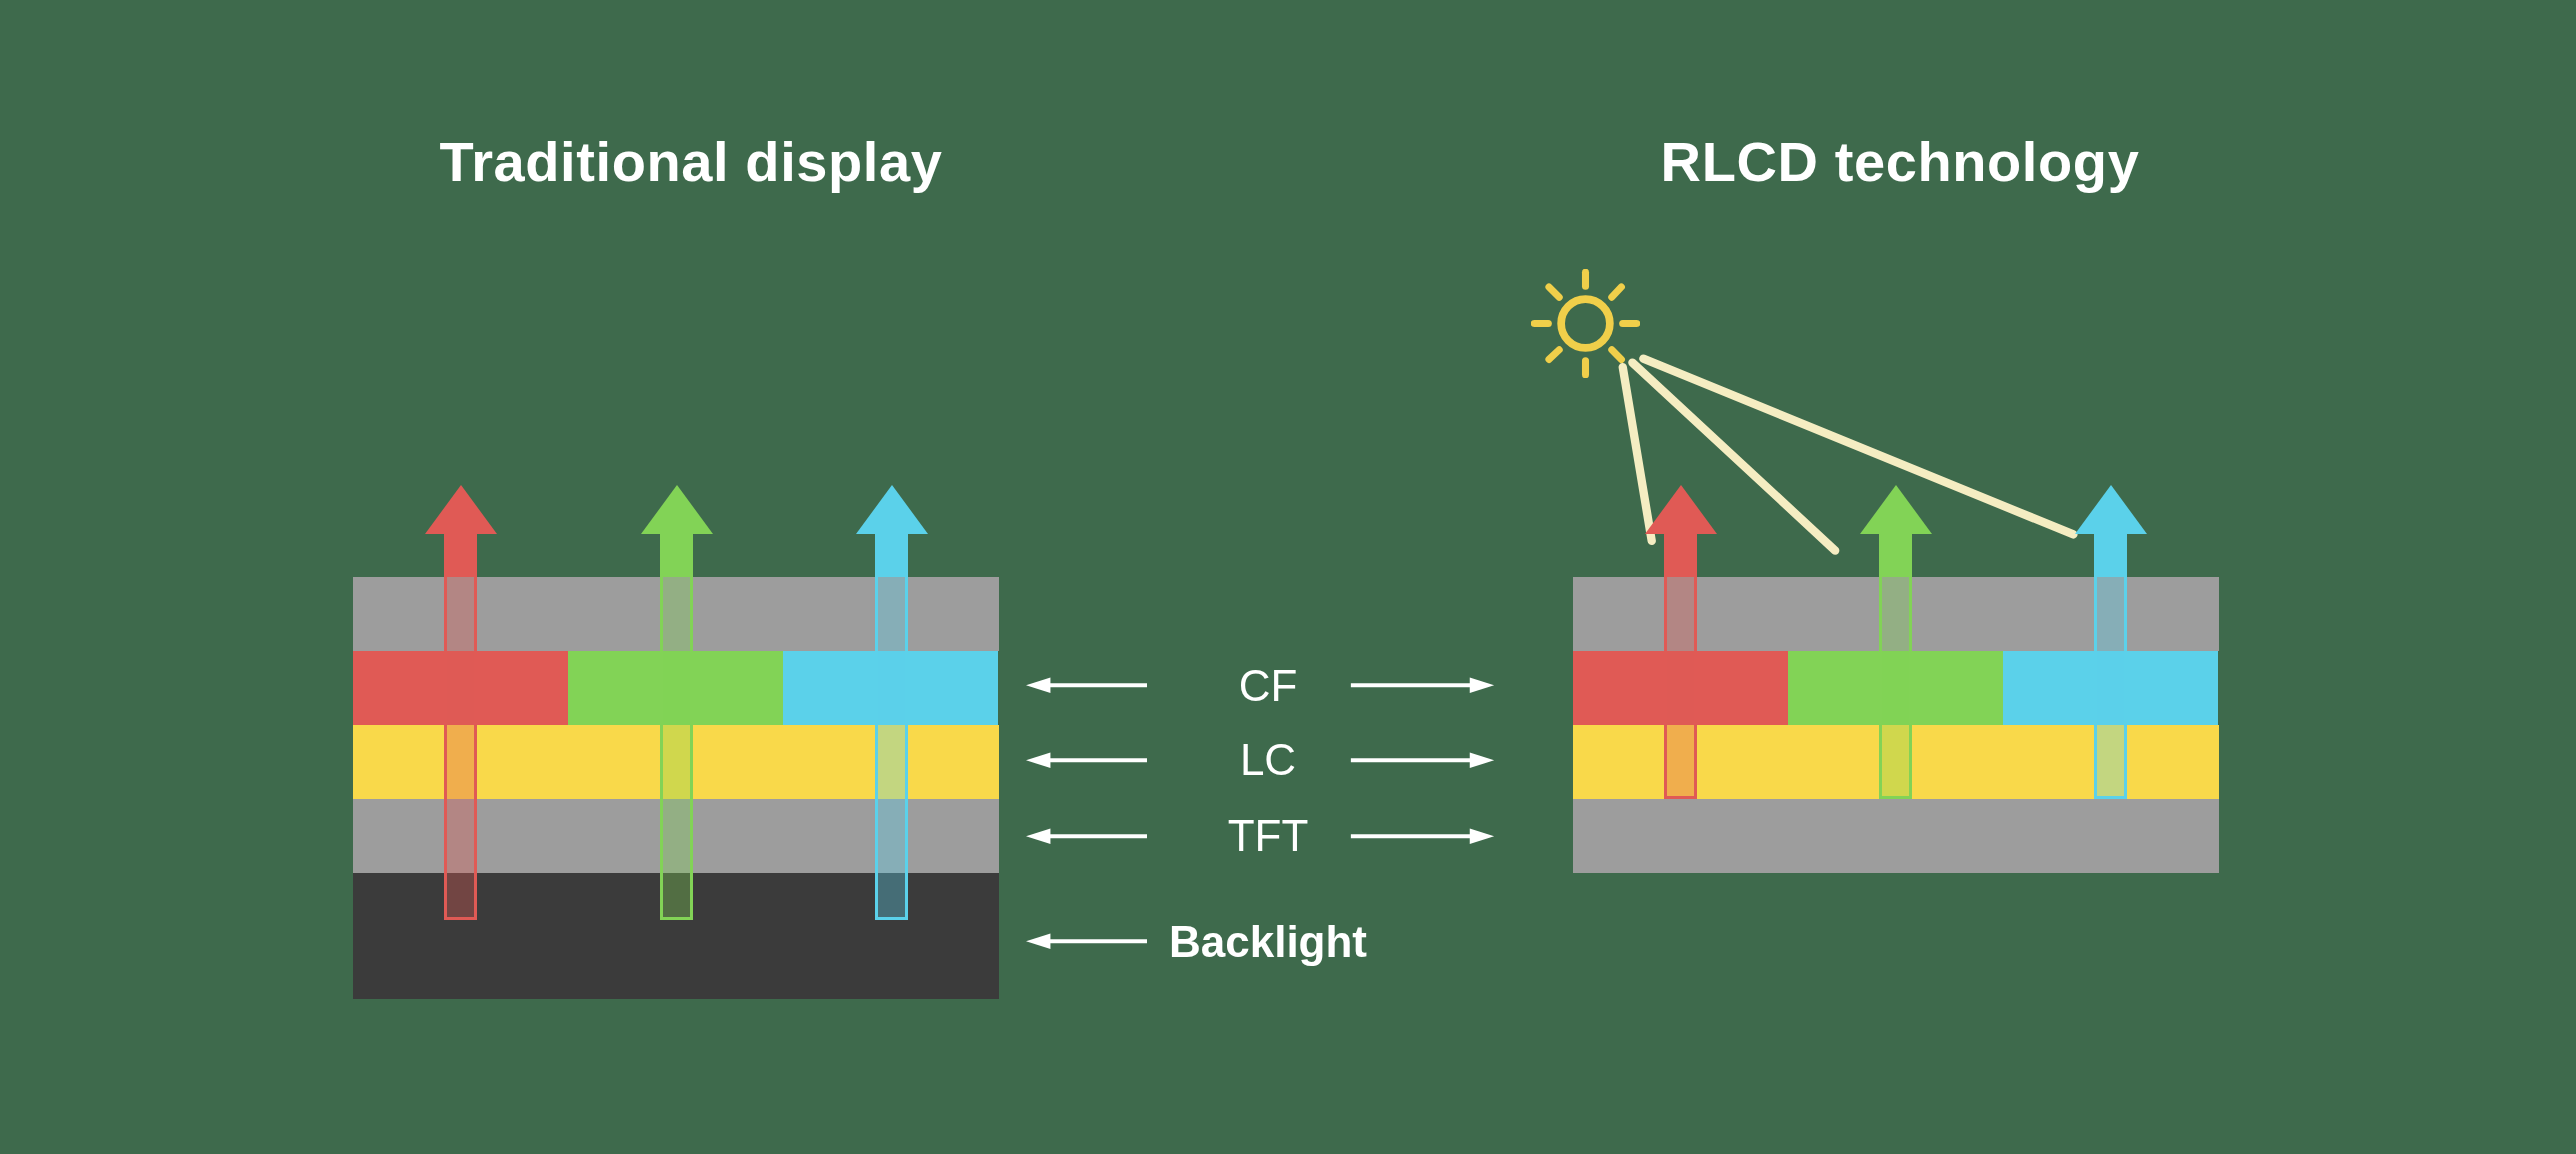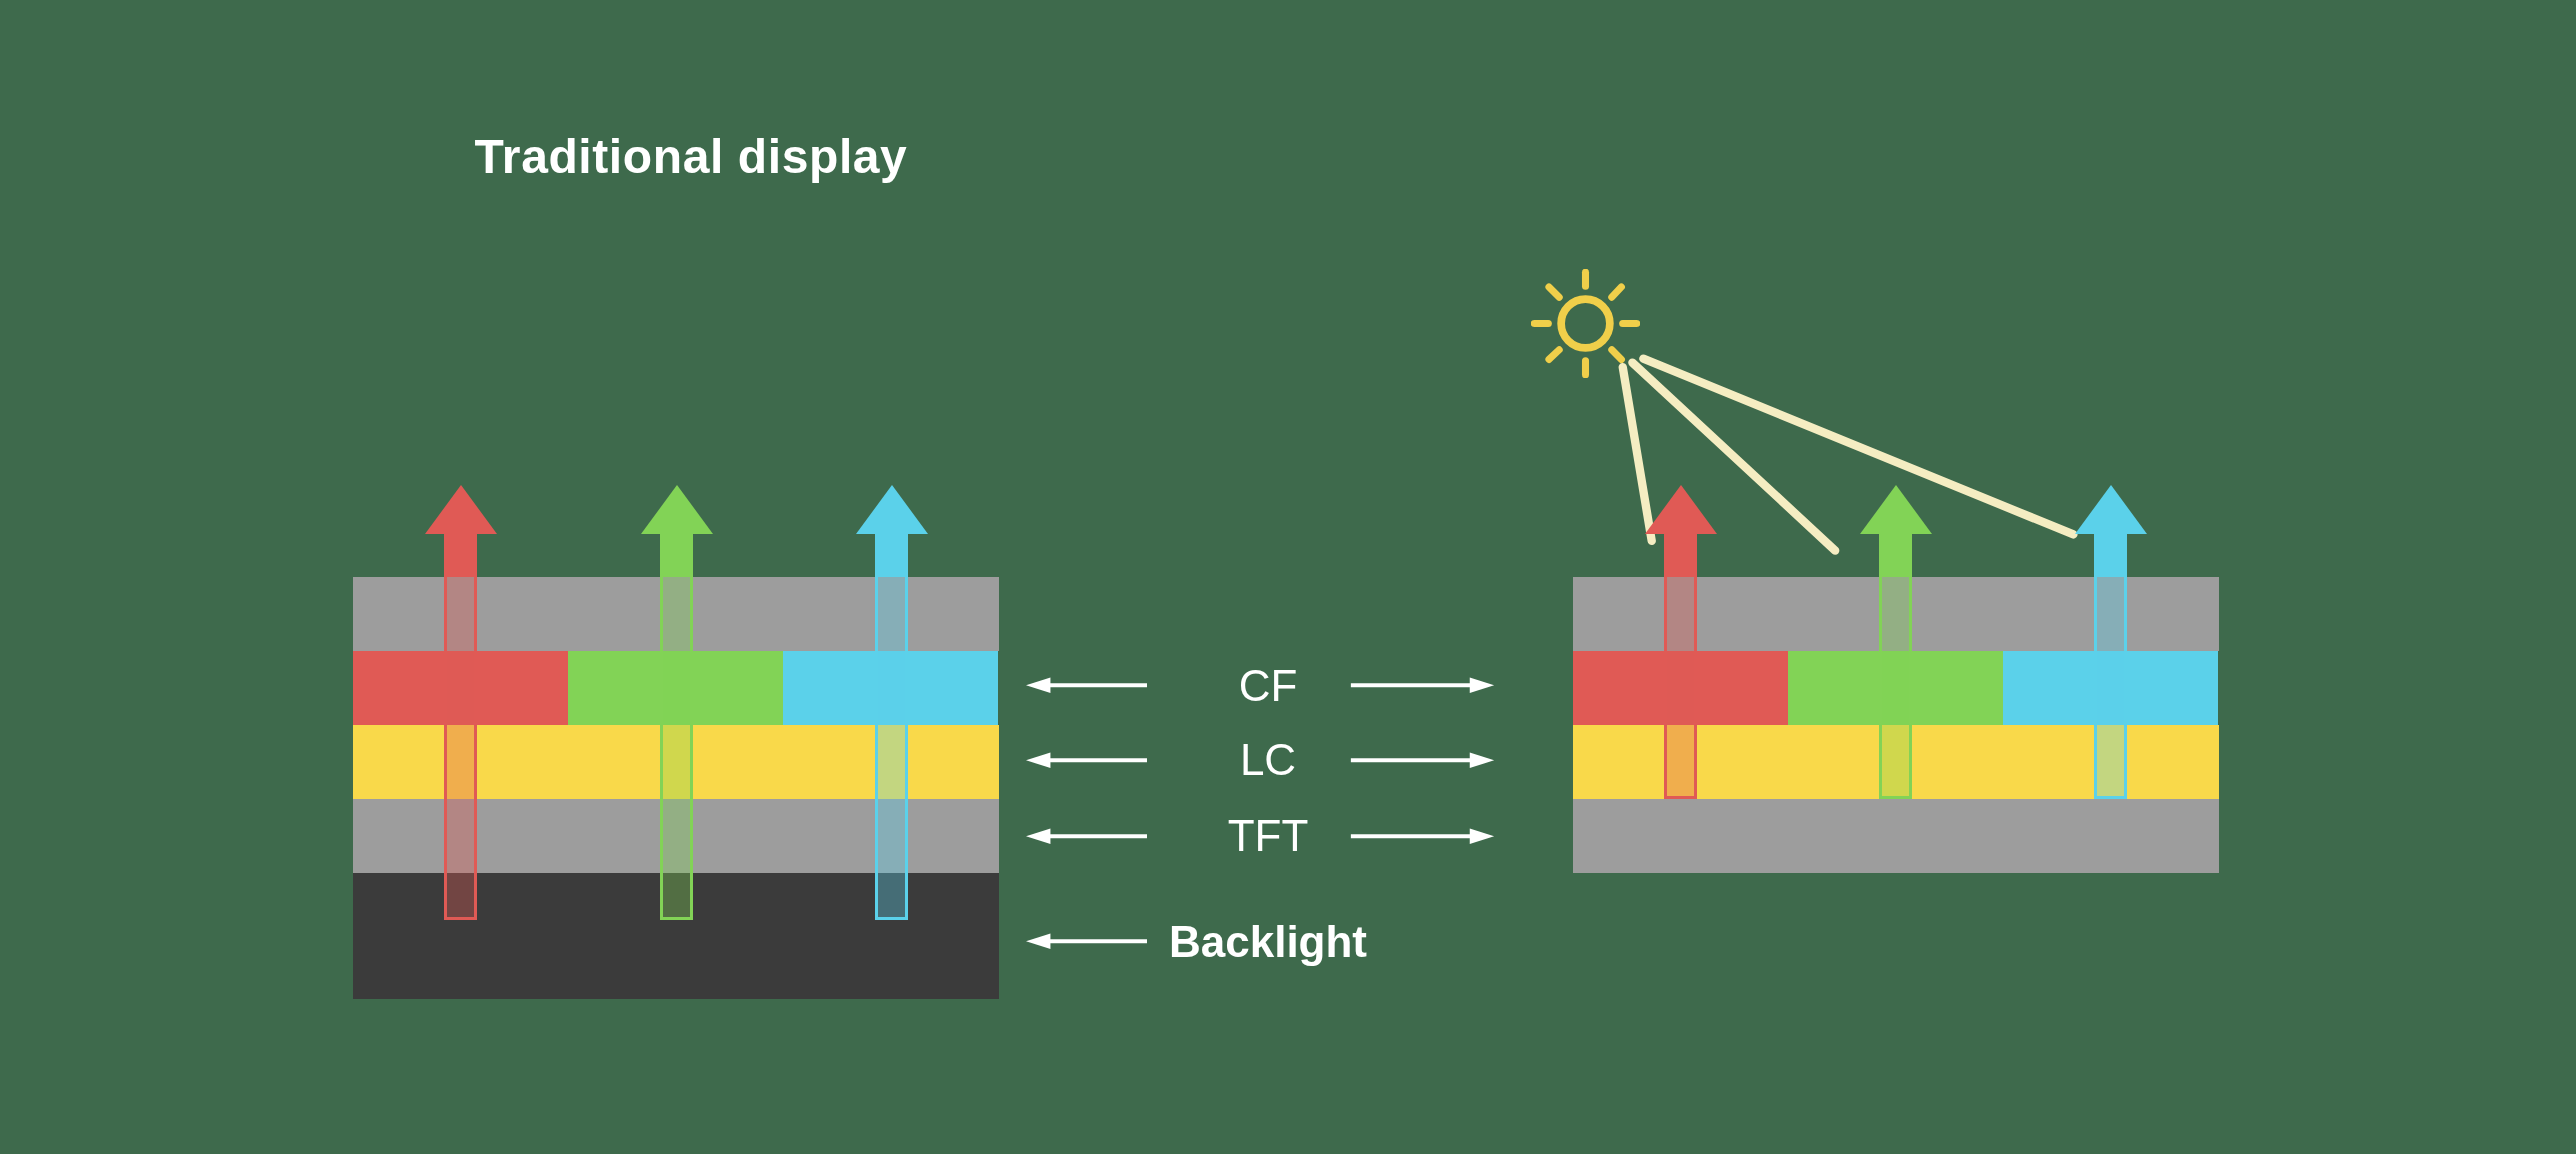--- a/index.html
+++ b/index.html
@@ -14,21 +14,21 @@
     position: relative;
     width: 2576px;
     height: 1154px;
     background: var(--background, #3E6A4C);
   }
   .title {
     position: absolute;
     width: 708px;
     text-align: center;
     color: var(--text-white, #fff);
-    font-size: 48px;
+    font-size: 56px;
     font-weight: 700;
     letter-spacing: 0.6px;
   }
   .stack { position: absolute; width: 646px; }
   .layer { width: 646px; }
   .layer.glass   { height: 74px; background: var(--glass-gray, #9d9d9d); }
   .layer.cf      { height: 74px; display: flex; }
   .layer.cf .seg { width: 215px; height: 74px; }
   .seg.red   { background: var(--red, #E05A55); }
   .seg.green { background: var(--green, #82D356); }
@@ -79,20 +79,21 @@
 
   svg.sun  line, svg.sun circle { stroke: var(--sun-yellow, #F0CF4A); }
   svg.rays line { stroke: var(--ray-cream, #F5EDC2); }
 </style>
 </head>
 <body>
 
 <div class="canvas">
 
   <div class="title" style="left:337px; top:129px;">Traditional display</div>
+  <div class="title" style="left:1546px; top:129px;">RLCD technology</div>
 
   <div class="stack" style="left:353px; top:577px;">
     <div class="layer glass"></div>
     <div class="layer cf">
       <div class="seg red"></div>
       <div class="seg green"></div>
       <div class="seg cyan"></div>
     </div>
     <div class="layer lc"></div>
     <div class="layer tft"></div>

